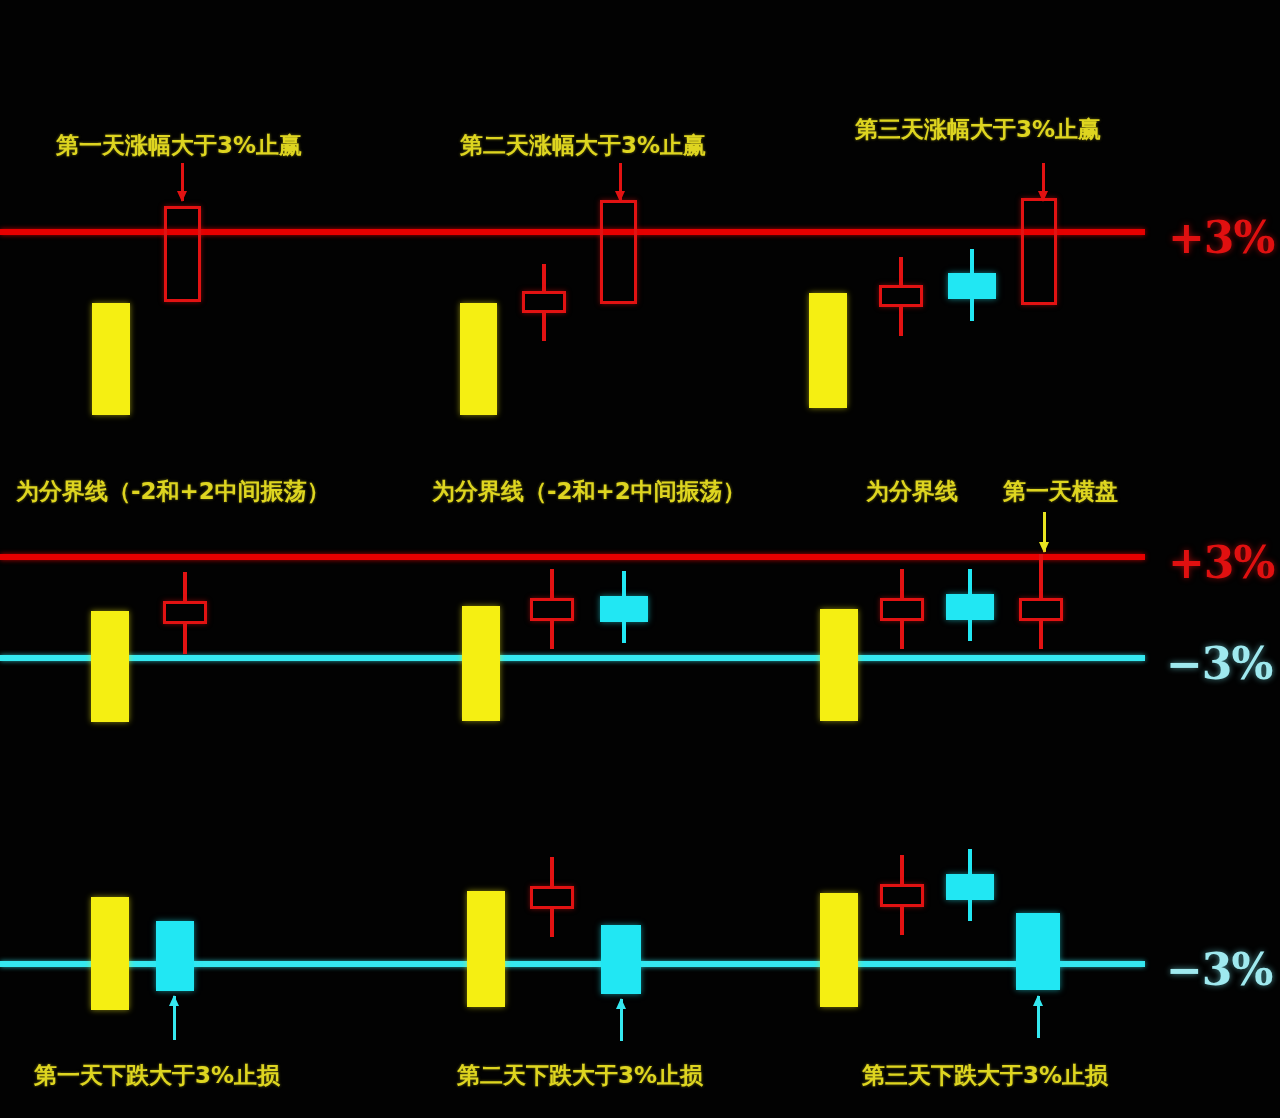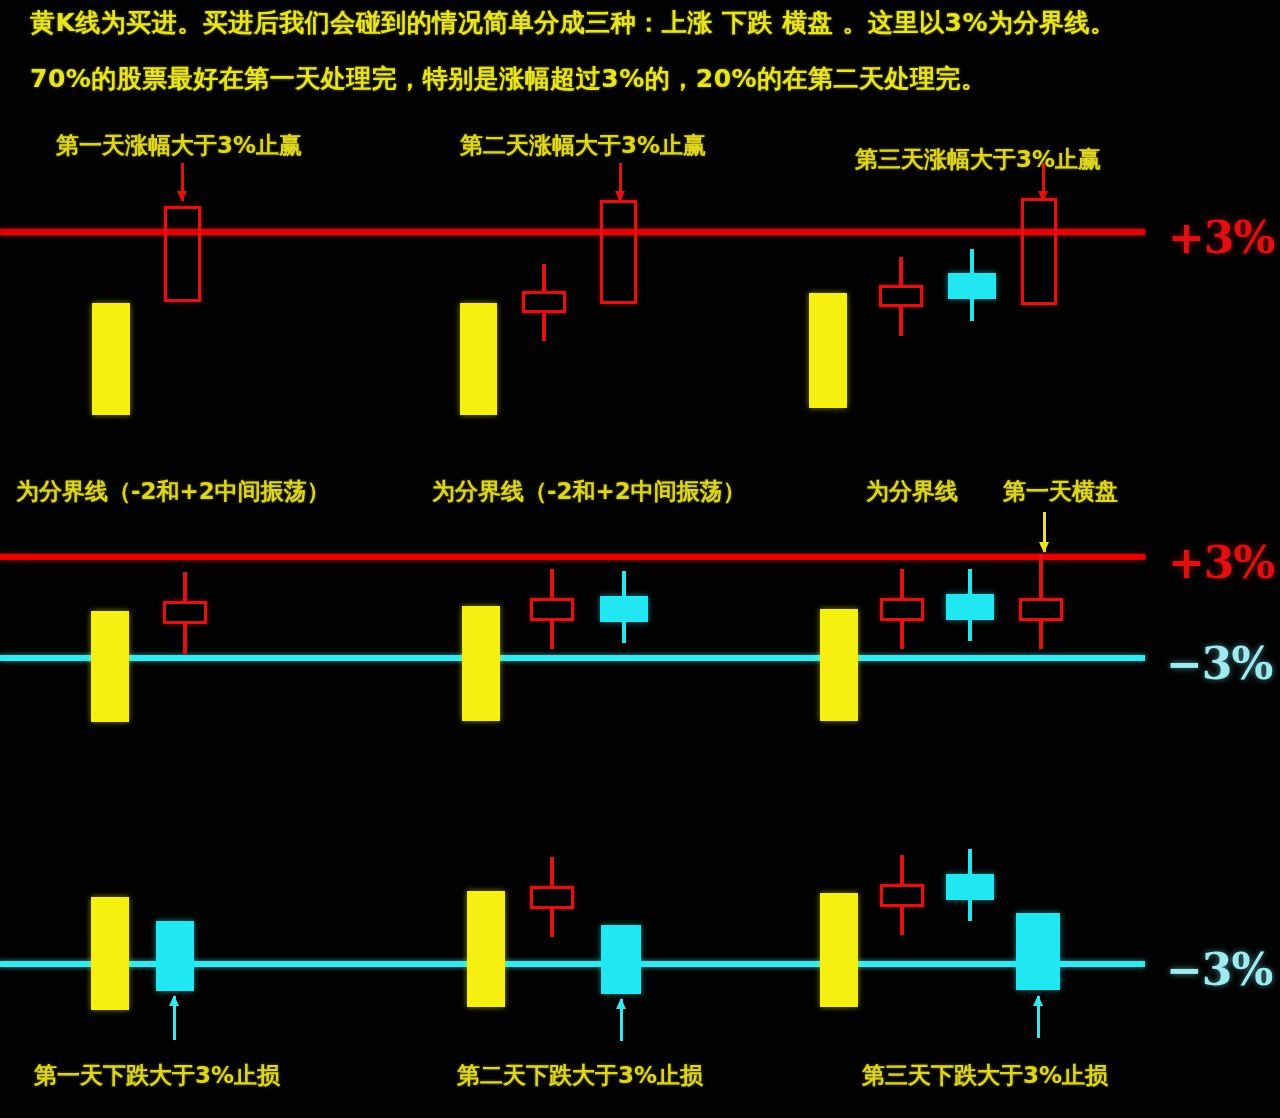--- a/index.html
+++ b/index.html
@@ -83,28 +83,26 @@
   .arrow.yellow .shaft{background:#e8e420;}
   .arrow.yellow.down .head{border-top-color:#e8e420;}
   .arrow.cyan .shaft{background:#35e8f0;}
   .arrow.cyan.up .head{border-bottom-color:#35e8f0;}
 </style>
 </head>
 <body>
 
 <div id="stage">
 
-  <div class="headline l1">黄K线为买进。买进后我们会碰到的情况简单分成三种：上涨 下跌 横盘 。这里以3%为分界线。</div>
-  <div class="headline l2">70%的股票最好在第一天处理完，特别是涨幅超过3%的，20%的在第二天处理完。</div>
 
   <div>
 
     <div class="caption" style="left:56px;top:130px;">第一天涨幅大于3%止赢</div>
     <div class="caption" style="left:460px;top:130px;text-align:right;">第二天涨幅大于3%止赢</div>
-    <div class="caption" style="left:855px;top:144px;">第三天涨幅大于3%止赢</div>
+    <div class="caption" style="left:855px;top:114px;">第三天涨幅大于3%止赢</div>
 
     <div class="arrow down red" style="left:175px;top:163px;height:38px;">
         <div class="shaft"></div>
         <div class="head"></div>
       </div>
     <div class="arrow down red" style="left:613px;top:163px;height:38px;">
         <div class="shaft"></div>
         <div class="head"></div>
       </div>
     <div class="arrow down red" style="left:1036px;top:163px;height:38px;">

